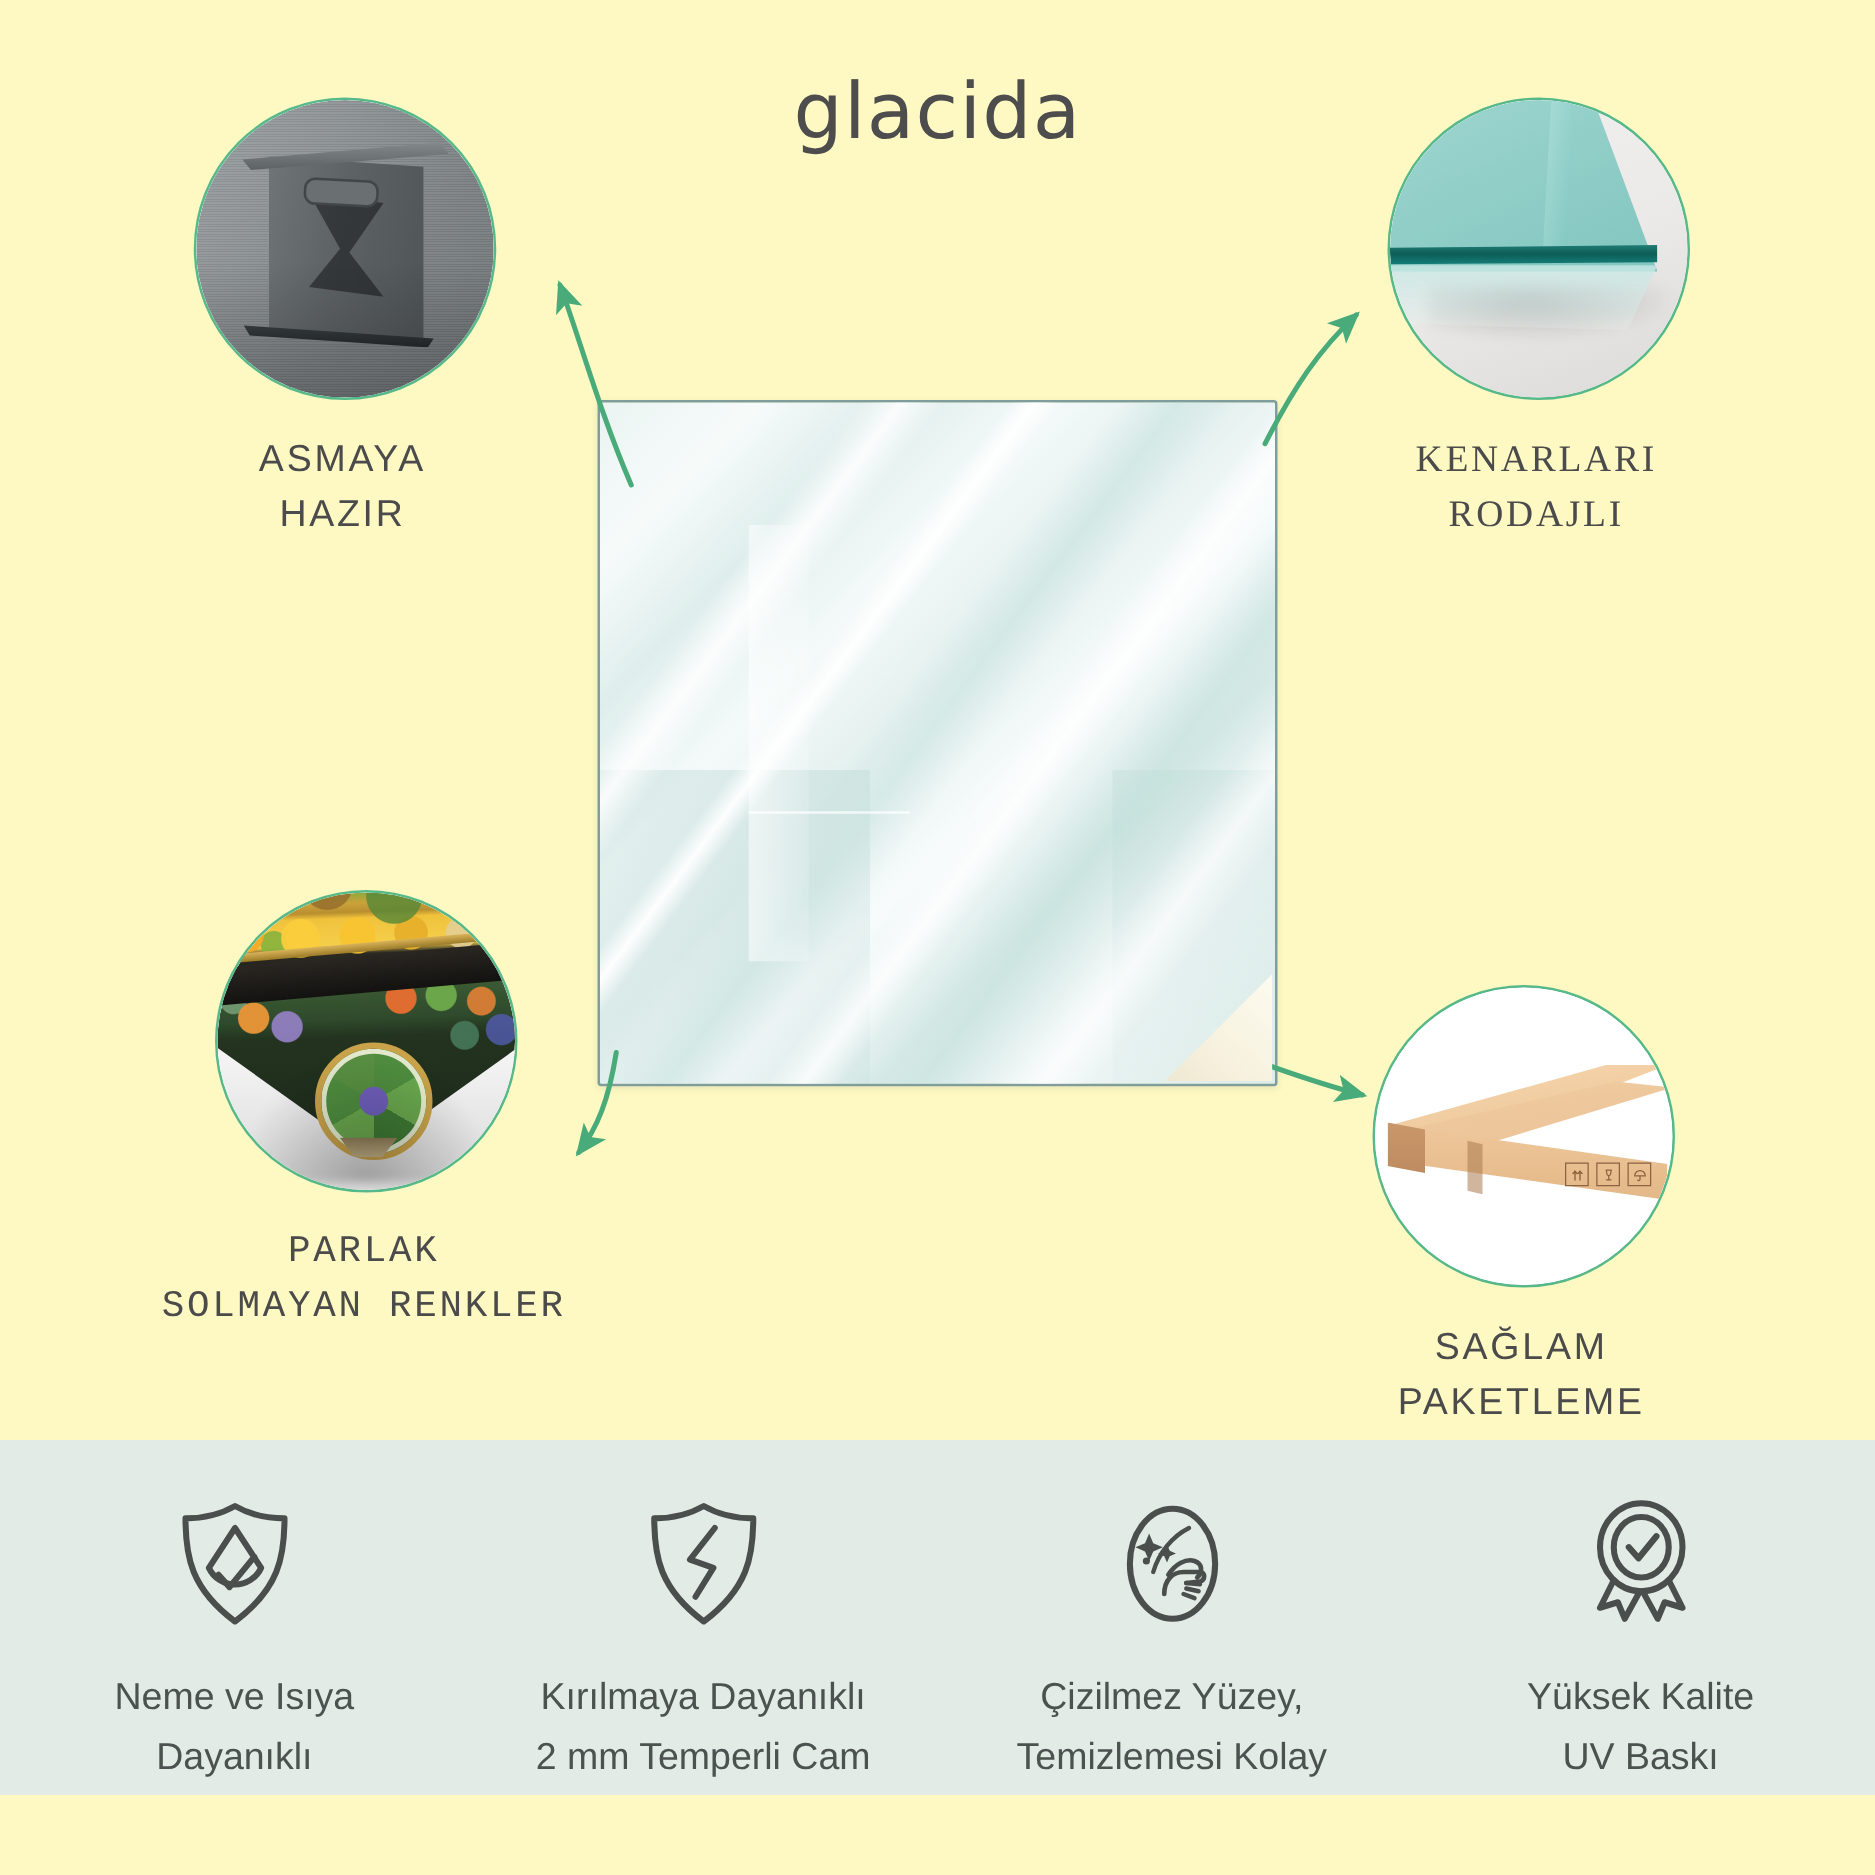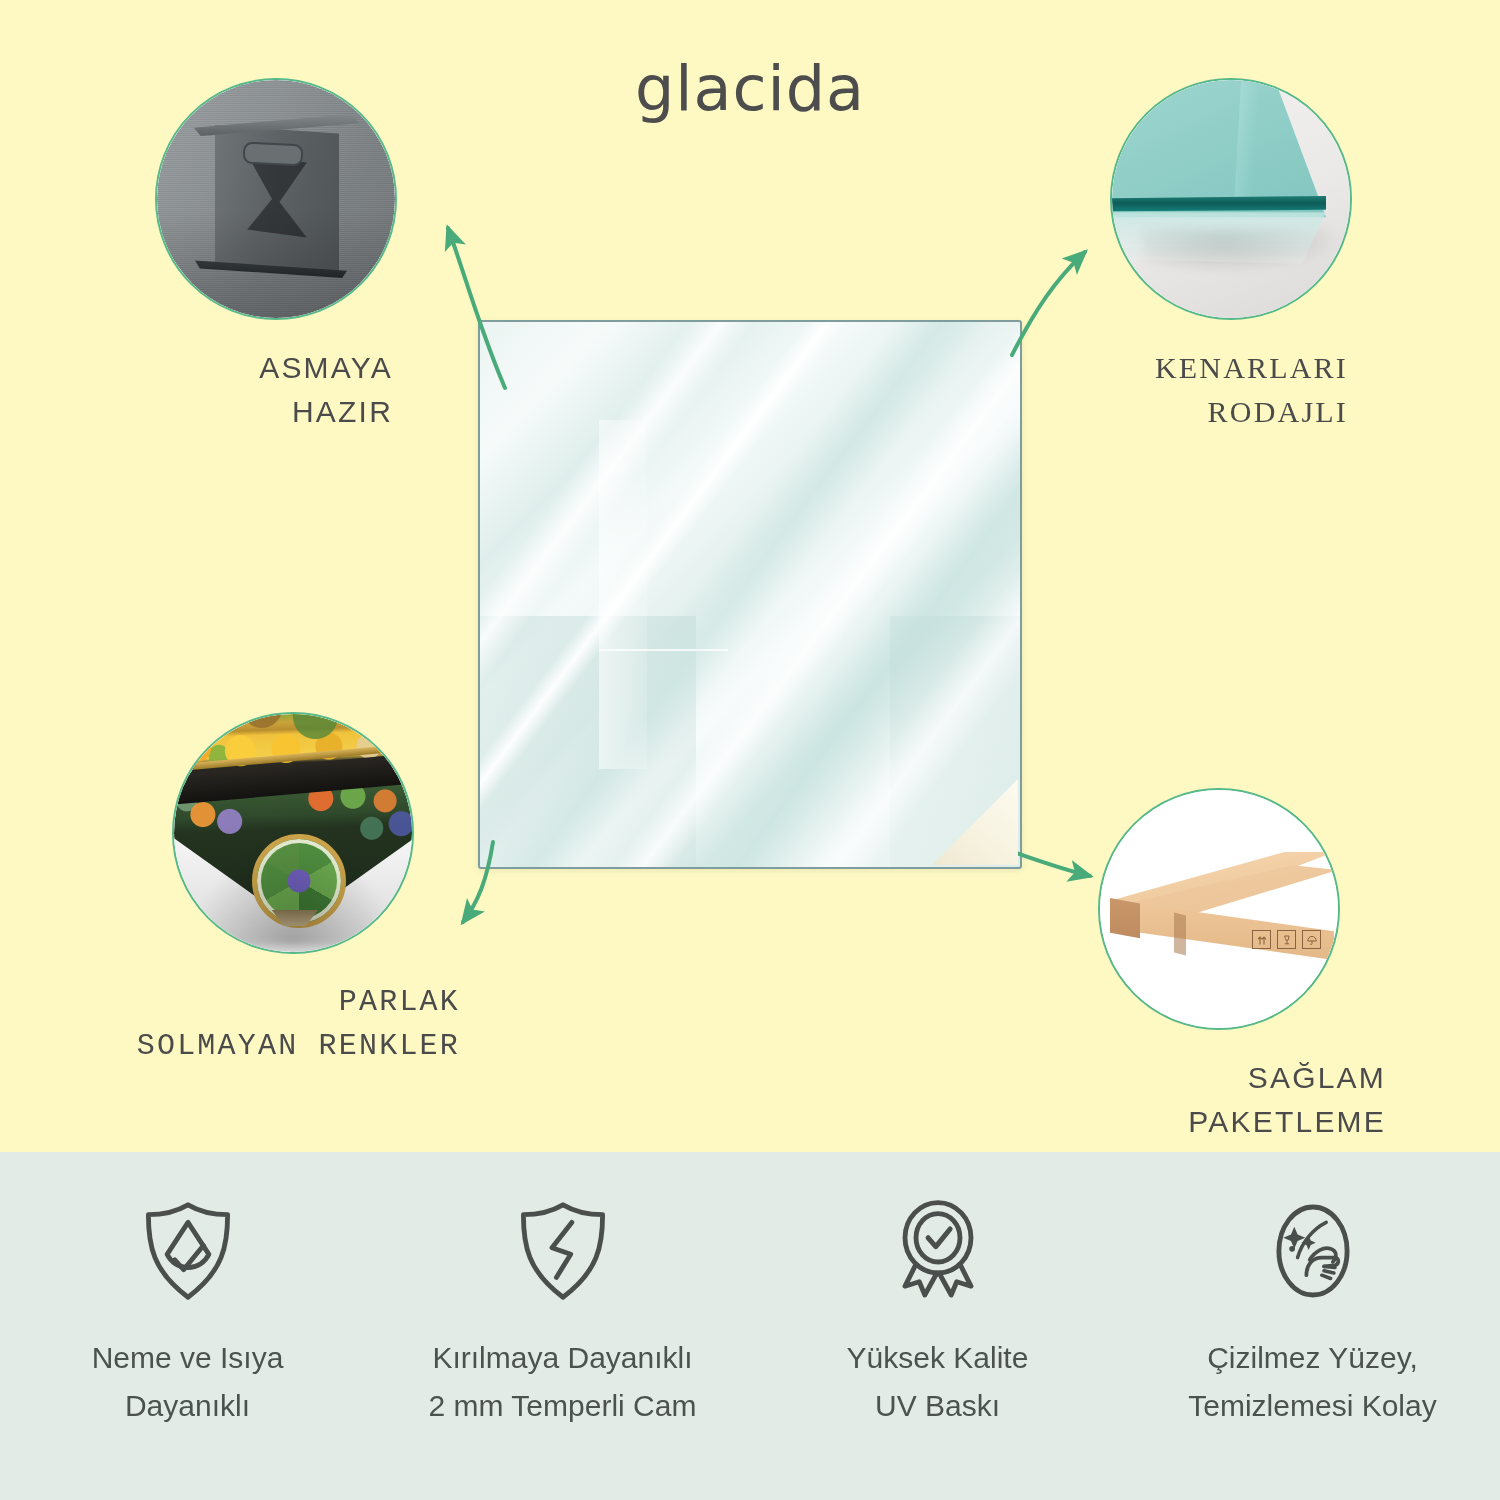--- a/index.html
+++ b/index.html
@@ -45,21 +45,21 @@
     background: #ffffff;
   }
   .circle-inner {
     position: absolute;
     inset: 0;
     border-radius: 50%;
     overflow: hidden;
   }
   .feature-label {
     margin-top: 26px;
-    text-align: right;
+    text-align: center;
     font-size: 30px;
     letter-spacing: 2.2px;
     color: #4b4b4b;
     line-height: 44px;
     white-space: pre-line;
     font-weight: 400;
   }
 
   
   .bracket-bg {
@@ -328,21 +328,21 @@
     z-index: 5;
   }
 
   
   .arrows { position: absolute; left: 0; top: 0; width: 1500px; height: 1500px; pointer-events: none; }
 
   
   .benefits {
     position: absolute;
     left: 0; top: 1152px;
-    width: 1500px; height: 348px;
+    width: 1500px; height: 284px;
     background: #e3ebe7;
     display: flex;
   }
   .benefit {
     flex: 1 1 0;
     display: flex;
     flex-direction: column;
     align-items: center;
     padding-top: 44px;
   }
@@ -484,39 +484,39 @@
       <svg class="benefit-icon" viewBox="0 0 100 100">
         <path d="M50 8 C38 15 24 17 14 17 C14 45 18 68 50 92 C82 68 86 45 86 17 C76 17 62 15 50 8 Z" fill="none" stroke="#4a4f4d" stroke-width="4.4" stroke-linejoin="round"></path>
         <path d="M58 24 L40 47 L57 53 L44 74" fill="none" stroke="#4a4f4d" stroke-width="4.4" stroke-linecap="round" stroke-linejoin="round"></path>
       </svg>
       <div class="benefit-text">Kırılmaya Dayanıklı
 2 mm Temperli Cam</div>
     </div>
 
     <div class="benefit">
       <svg class="benefit-icon" viewBox="0 0 100 100">
-        <ellipse cx="50" cy="38" rx="30" ry="32" fill="none" stroke="#4a4f4d" stroke-width="4.4"></ellipse>
-        <ellipse cx="50" cy="38" rx="20" ry="22" fill="none" stroke="#4a4f4d" stroke-width="4.4"></ellipse>
-        <path d="M41 38 L48 46 L61 30" fill="none" stroke="#4a4f4d" stroke-width="4.6" stroke-linecap="round" stroke-linejoin="round"></path>
-        <path d="M30 62 L20 82 L33 78 L38 90 L49 70" fill="none" stroke="#4a4f4d" stroke-width="4.4" stroke-linejoin="round" stroke-linecap="round"></path>
-        <path d="M70 62 L80 82 L67 78 L62 90 L51 70" fill="none" stroke="#4a4f4d" stroke-width="4.4" stroke-linejoin="round" stroke-linecap="round"></path>
-      </svg>
-      <div class="benefit-text">Yüksek Kalite
-UV Baskı</div>
-    </div>
-
-    <div class="benefit">
-      <svg class="benefit-icon" viewBox="0 0 100 100">
         <ellipse cx="50" cy="50" rx="31" ry="40" fill="none" stroke="#4a4f4d" stroke-width="4.4"></ellipse>
         <path d="M62 24 C50 30 40 42 36 56" fill="none" stroke="#4a4f4d" stroke-width="3.2" stroke-linecap="round"></path>
         <path d="M33 28 l3 7 7 3 -7 3 -3 7 -3 -7 -7 -3 7 -3 Z" fill="#4a4f4d"></path>
         <path d="M46 36 l2 4.5 4.5 2 -4.5 2 -2 4.5 -2 -4.5 -4.5 -2 4.5 -2 Z" fill="#4a4f4d"></path>
         <circle cx="31" cy="48" r="2.6" fill="#4a4f4d"></circle>
         <path d="M47 58 C52 50 60 46 66 48 C72 50 72 56 68 60" fill="none" stroke="#4a4f4d" stroke-width="3.4" stroke-linecap="round"></path>
         <path d="M44 72 C44 62 50 56 58 56 L70 56 C74 56 74 62 70 63 L60 64" fill="none" stroke="#4a4f4d" stroke-width="3.4" stroke-linejoin="round" stroke-linecap="round"></path>
         <path d="M60 64 L70 65 M60 68 L69 70 M58 72 L66 75" fill="none" stroke="#4a4f4d" stroke-width="3.2" stroke-linecap="round"></path>
       </svg>
       <div class="benefit-text">Çizilmez Yüzey,
 Temizlemesi Kolay</div>
     </div>
 
+    <div class="benefit">
+      <svg class="benefit-icon" viewBox="0 0 100 100">
+        <ellipse cx="50" cy="38" rx="30" ry="32" fill="none" stroke="#4a4f4d" stroke-width="4.4"></ellipse>
+        <ellipse cx="50" cy="38" rx="20" ry="22" fill="none" stroke="#4a4f4d" stroke-width="4.4"></ellipse>
+        <path d="M41 38 L48 46 L61 30" fill="none" stroke="#4a4f4d" stroke-width="4.6" stroke-linecap="round" stroke-linejoin="round"></path>
+        <path d="M30 62 L20 82 L33 78 L38 90 L49 70" fill="none" stroke="#4a4f4d" stroke-width="4.4" stroke-linejoin="round" stroke-linecap="round"></path>
+        <path d="M70 62 L80 82 L67 78 L62 90 L51 70" fill="none" stroke="#4a4f4d" stroke-width="4.4" stroke-linejoin="round" stroke-linecap="round"></path>
+      </svg>
+      <div class="benefit-text">Yüksek Kalite
+UV Baskı</div>
+    </div>
+
   </div>
 </div>
 
 </body></html>

